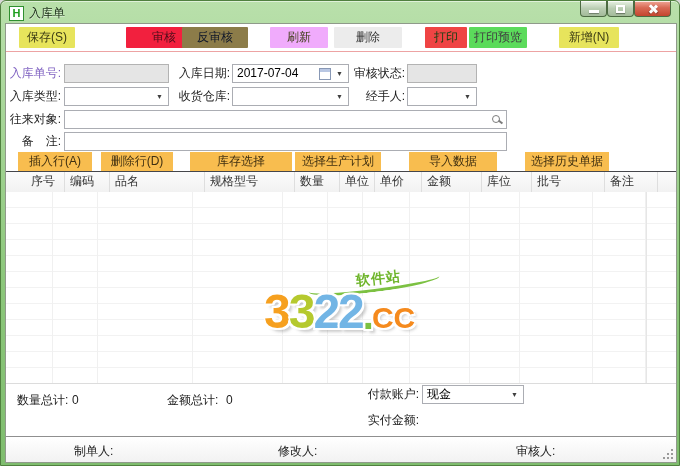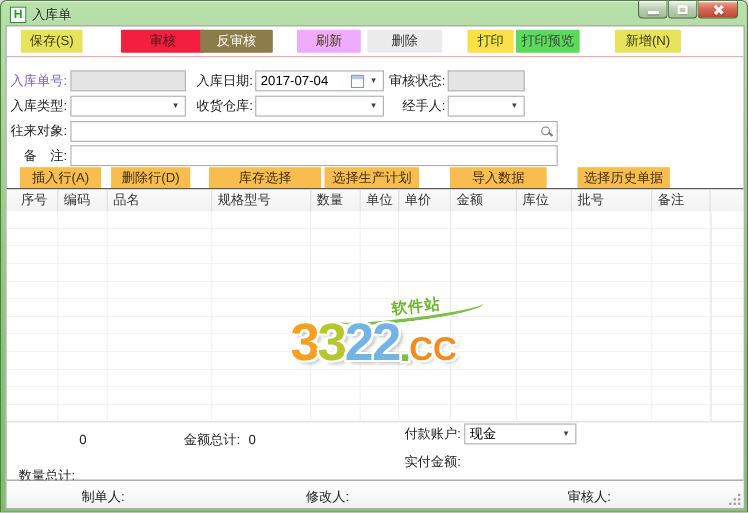--- a/index.html
+++ b/index.html
@@ -43,21 +43,21 @@
   .client {
     position: absolute; left: 4px; top: 22px; width: 672px; height: 440px;
     background: #fff; border: 1px solid #8f9a8a; overflow: hidden;
   }
 
   
   .tbtn { position: absolute; top: 3px; height: 21px; border: none; border-radius: 1px;
     font: 12px "Liberation Sans", "DejaVu Sans", sans-serif; line-height: 21px; text-align: center;
     color:#333; cursor: pointer; padding:0; }
   .tb0 { left: 13px;  width: 56px; }
-  .tb1 { left: 104px; width: 76px; }
+  .tb1 { left: 120px; width: 76px; }
   .tb2 { left: 176px; width: 66px; }
   .tb3 { left: 264px; width: 58px; }
   .tb4 { left: 328px; width: 68px; }
   .tb5 { left: 419px; width: 42px; }
   .tb6 { left: 463px; width: 58px; }
   .tb7 { left: 553px; width: 60px; }
   .pink-line { position: absolute; left: 0; right: 0; top: 27px; height: 1px; background: #eda3a3; }
 
   
   .flabel { position: absolute; height: 19px; line-height: 19px; font-size: 12px; color: #1e1e1e; text-align: right; }
@@ -86,21 +86,21 @@
   .ab0 { left: 12px;  width: 74px; }
   .ab1 { left: 95px;  width: 72px; }
   .ab2 { left: 184px; width: 102px; }
   .ab3 { left: 289px; width: 86px; }
   .ab4 { left: 403px; width: 88px; }
   .ab5 { left: 519px; width: 84px; }
 
   
   .grid-header { position: absolute; left: 0; right: 0; top: 147px; height: 38px;
     display: flex; background: linear-gradient(#fbfbfb, #ebebeb);
-    border-top: 1px solid #45464b; border-bottom: 1px solid #c9c9c9; }
+    border-top: 1px solid #45464b; border-bottom: 1px solid #c9c9c9; padding-left: 12px; }
   .gh { font-size: 12px; color: #333; line-height: 19px; padding-left: 5px;
     border-right: 1px solid #dedede; overflow: hidden; white-space: nowrap; cursor: default; }
   .gh.first { padding-left: 13px; }
   .cw0 { width: 47px; } .cw1 { width: 45px; } .cw2 { width: 95px; } .cw3 { width: 90px; }
   .cw4 { width: 45px; } .cw5 { width: 35px; } .cw6 { width: 47px; } .cw7 { width: 60px; }
   .cw8 { width: 50px; } .cw9 { width: 73px; } .cw10 { width: 53px; }
   .gh.strip { flex: 1; border-right: none; }
 
   .grid-body { position: absolute; left: 0; right: 0; top: 168px; height: 192px; display: flex;
     background: repeating-linear-gradient(to bottom, #ffffff 0 15px, #f2f2f2 15px 16px);
@@ -152,24 +152,24 @@
       <span class="glyph-max"></span>
     </div>
   <div class="winctl btn-close">
       <span class="glyph-close"></span>
     </div>
 
   <div class="client">
 
     <button class="tbtn tb0" style="background:#e7e45c;color:#3c3c14">保存(S)</button>
     <button class="tbtn tb1" style="background:#f2203e;color:#4d0e1a">审核</button>
-    <button class="tbtn tb2" style="background:#8c7c49;color:#ffffff">反审核</button>
+    <button class="tbtn tb2" style="background:#8c7c49;color:#0f172a">反审核</button>
     <button class="tbtn tb3" style="background:#f0abfc;color:#3c3c14">刷新</button>
     <button class="tbtn tb4" style="background:#ececec;color:#333333">删除</button>
-    <button class="tbtn tb5" style="background:#fde047;color:#123f12">打印</button>
+    <button class="tbtn tb5" style="background:#ef4444;color:#123f12">打印</button>
     <button class="tbtn tb6" style="background:#5bdb5b;color:#404040">打印预览</button>
     <button class="tbtn tb7" style="background:#e7e45c;color:#3c3c14">新增(N)</button>
     <div class="pink-line"></div>
 
     <span class="flabel purple r1" style="left:0; width:55px;">入库单号:</span>
     <input class="tinput disabled r1" style="left: 58px; width: 105px;" disabled="" value="">
     <span class="flabel r1" style="left:170px; width:54px;">入库日期:</span>
     <div class="combo r1" style="left:226px; width:117px;">
       <span>2017-07-04</span>
       <span class="cal-icon"></span>
@@ -245,21 +245,21 @@
       <div class="wm-main">
         <span class="wm-ch" style="color:#f6a01f">3</span>
         <span class="wm-ch" style="color:#b5c92e">3</span>
         <span class="wm-ch" style="color:#72b5e5">2</span>
         <span class="wm-ch" style="color:#72b5e5">2</span>
         <span class="wm-ch wm-dot" style="color:#7cc142">.</span>
         <span class="wm-cc" style="color:#f58a1d">CC</span>
       </div>
     </div>
 
-    <span class="tot" style="left:11px; top:368px;margin-top:32px;">数量总计:</span>
+    <span class="tot" style="left:11px; top:368px;">数量总计:</span>
     <span class="tot" style="left:66px; top:368px;">0</span>
     <span class="tot" style="left:161px; top:368px;">金额总计:</span>
     <span class="tot" style="left:220px; top:368px;">0</span>
 
     <span class="flabel" style="left:353px; top:361px; width:60px;">付款账户:</span>
     <div class="combo" style="left:416px; top:361px; width:102px;">
       <span>现金</span>
       <span class="arrow">▼</span>
     </div>
     <span class="flabel" style="left:353px; top:387px; width:60px;">实付金额:</span>

